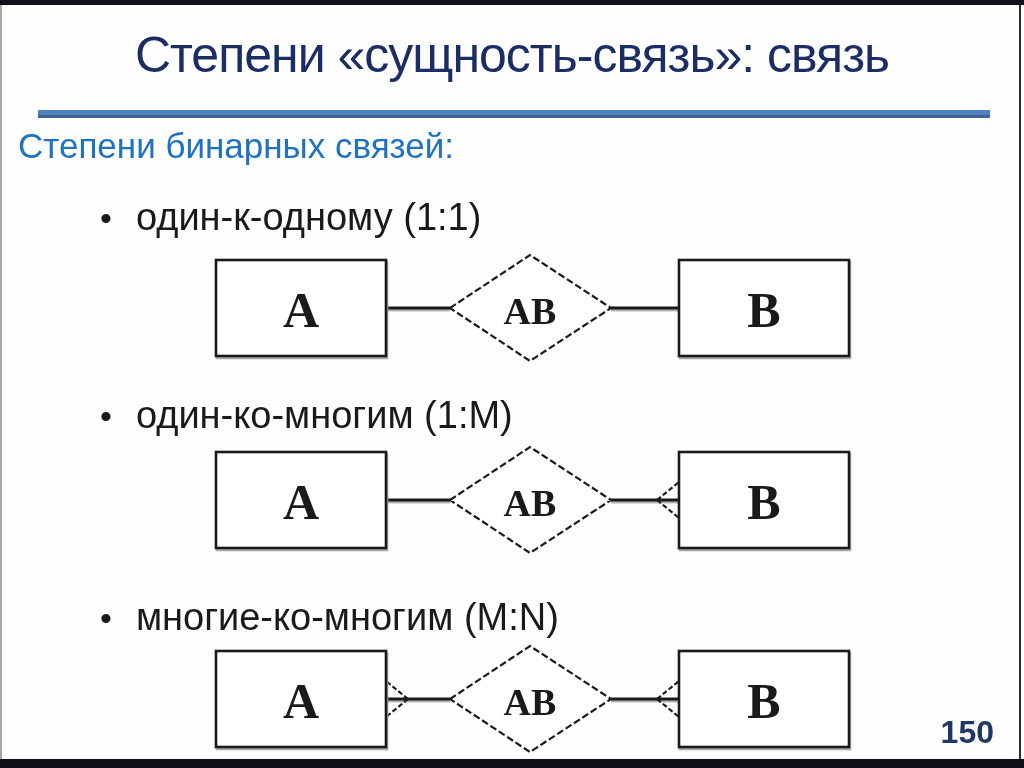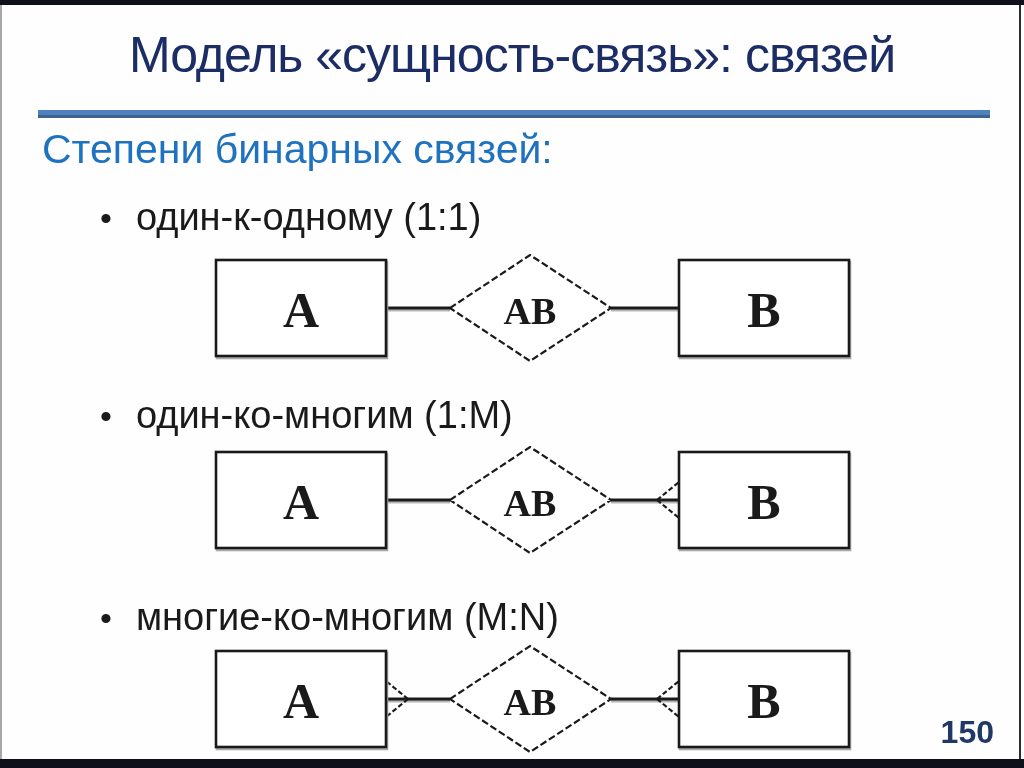--- a/index.html
+++ b/index.html
@@ -32,22 +32,22 @@
     text-align: center;
     font-size: 50px; letter-spacing: -1px;
     color: var(--title, #1b2d64);
   }
   .rule {
     position: absolute; left: 38px; top: 110px; width: 952px; height: 5px;
     background: var(--accent-rule, #4f81bd);
     border-bottom: 3px solid var(--accent-rule-shadow, #3c6394);
   }
   .subtitle {
-    position: absolute; left: 42px; top: 126px;
-    font-size: 41px;
+    position: absolute; left: 18px; top: 126px;
+    font-size: 35px;
     color: var(--subtitle, #1f72c0);
   }
   .bullet {
     position: absolute; left: 100px; display: flex; align-items: baseline;
     color: var(--body, #1a1a1a); font-size: 38px;
   }
   .bullet .marker { font-size: 34px; margin-right: 24px; }
   .b1 { top: 196px; }
   .b2 { top: 394px; }
   .b3 { top: 596px; }
@@ -89,21 +89,21 @@
 </style>
 </head>
 <body>
 
 <div class="slide">
 
   <div class="bar-top"></div>
   <div class="edge-left"></div>
   <div class="edge-right"></div>
 
-  <div class="title">Модель «сущность-связь»: связей</div>
+  <div class="title">Степени «сущность-связь»: связь</div>
   <div class="rule"></div>
 
   <div class="subtitle">Степени бинарных связей:</div>
 
   <div class="bullet b1">
     <span class="marker">•</span>
     <span>один-к-одному (1:1)</span>
   </div>
 
   <svg class="diagram d1" viewBox="190 248 680 120" xmlns="http://www.w3.org/2000/svg">

